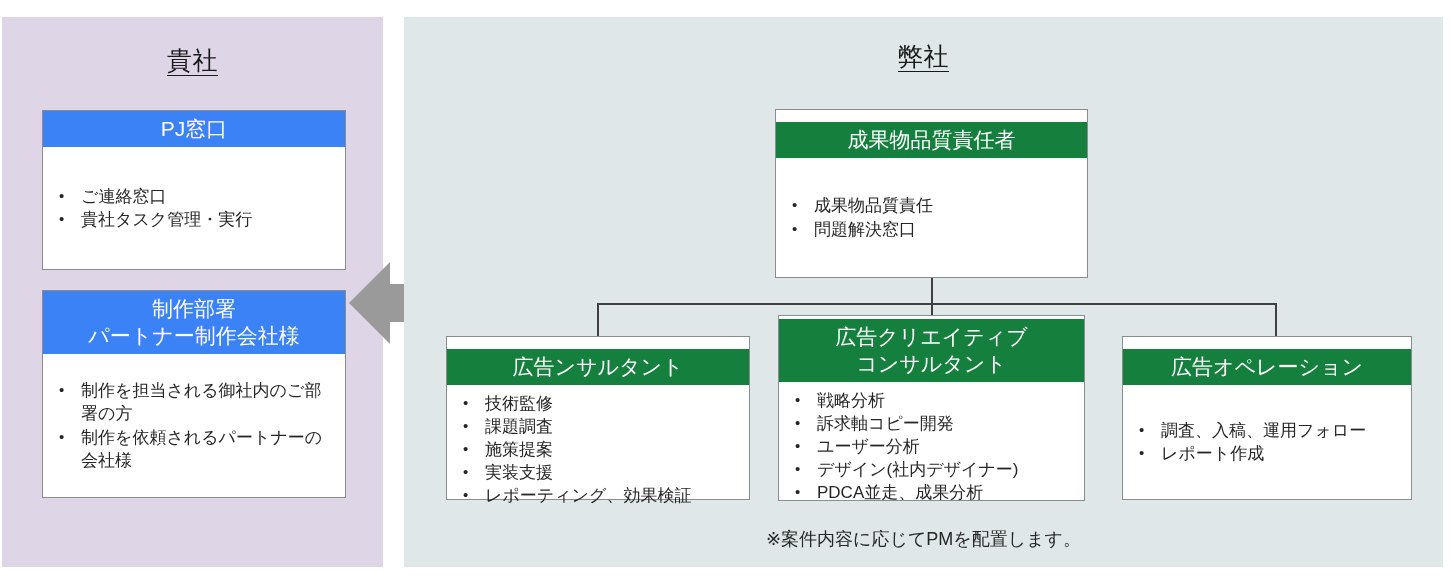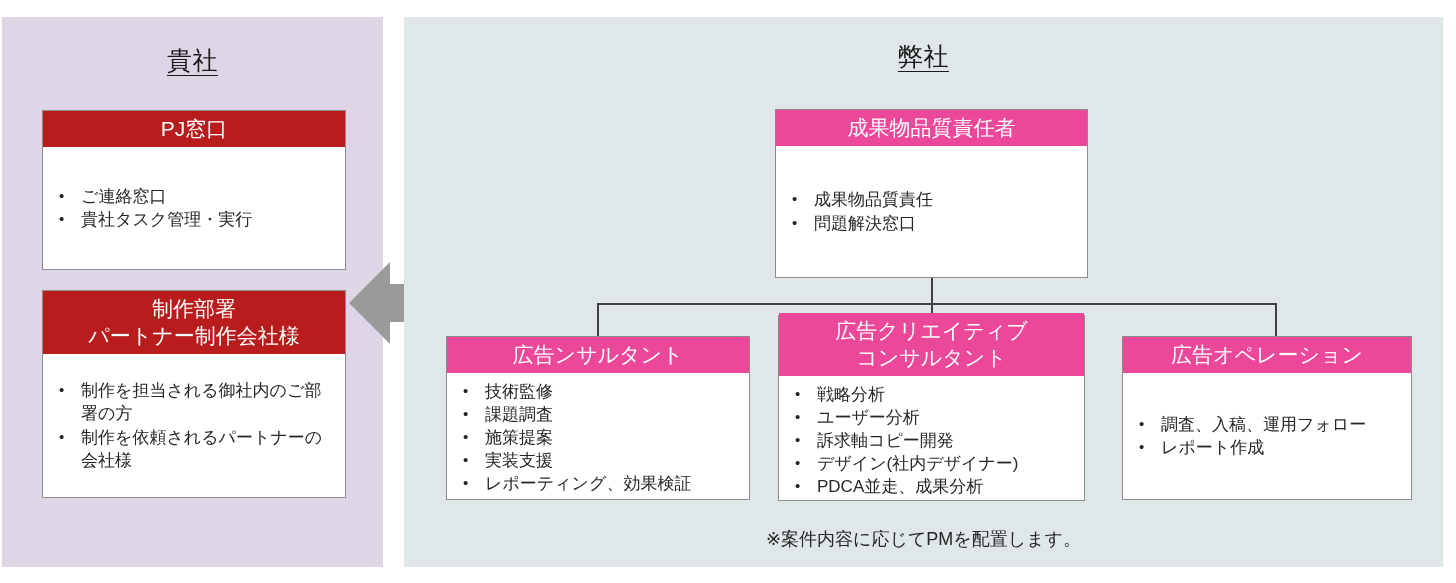--- a/index.html
+++ b/index.html
@@ -67,22 +67,22 @@
   .box-head {
     box-sizing: border-box;
     color: #ffffff;
     text-align: center;
     font-size: 21px;
     line-height: 27px;
     padding: 4px 4px 5px 4px;
     white-space: pre-line;
     flex: 0 0 auto;
   }
-  .head-purple { background: #b91c1c; }
-  .head-teal   { background: #ec4899; }
+  .head-purple { background: #3b82f6; }
+  .head-teal   { background: #15803d; margin-top: 12px; }
 
   .box-body {
     flex: 1 1 auto;
     box-sizing: border-box;
     padding: 6px 10px 6px 10px;
     display: flex;
     flex-direction: column;
     justify-content: center;
   }
   .box-body.top-align { justify-content: flex-start; padding-top: 7px; }
@@ -225,22 +225,22 @@
       </ul>
     </div>
   </div>
 
   <div class="box" id="box-creative">
     <div class="box-head head-teal">広告クリエイティブ
 コンサルタント</div>
     <div class="box-body top-align">
       <ul class="bullets compact">
         <li>戦略分析</li>
+        <li>訴求軸コピー開発</li>
         <li>ユーザー分析</li>
-        <li>訴求軸コピー開発</li>
         <li>デザイン(社内デザイナー)</li>
         <li>PDCA並走、成果分析</li>
       </ul>
     </div>
   </div>
 
   <div class="box" id="box-operation">
     <div class="box-head head-teal">広告オペレーション</div>
     <div class="box-body">
       <ul class="bullets">

